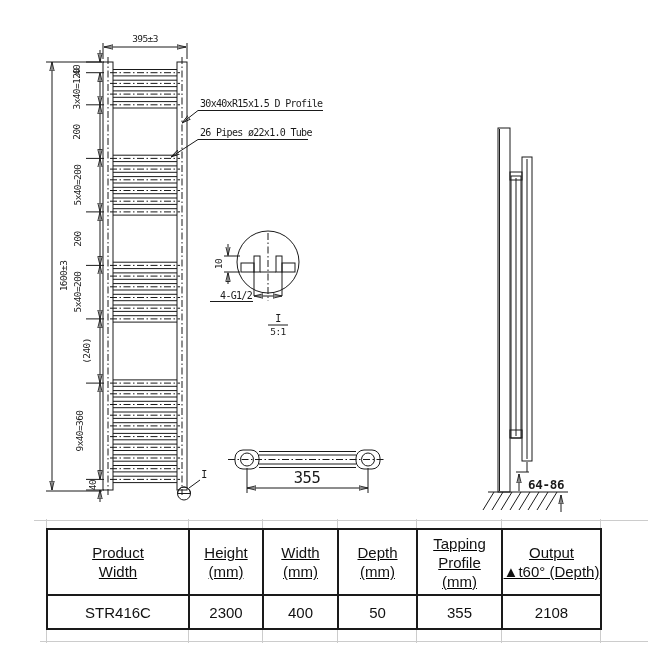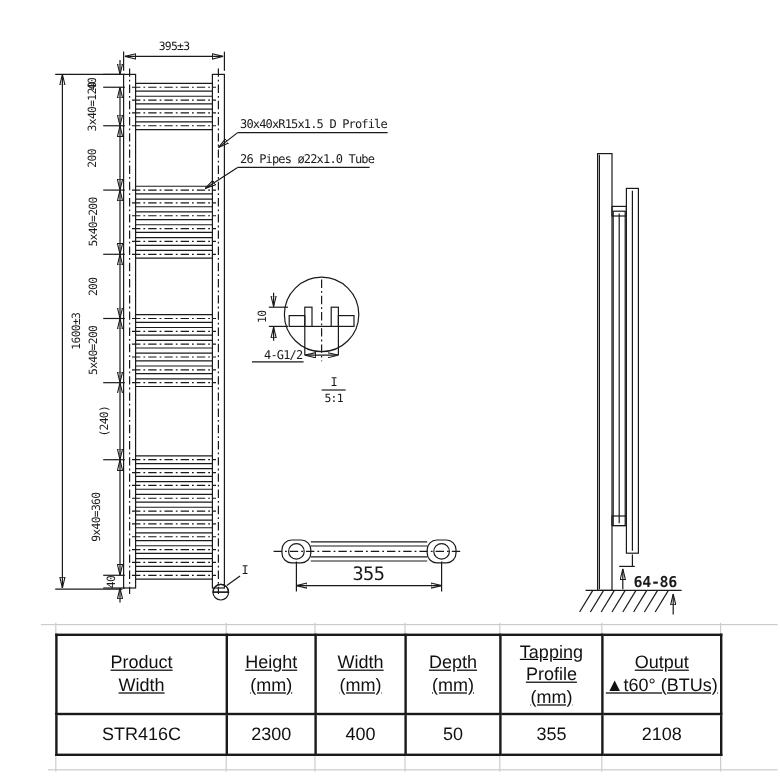--- a/index.html
+++ b/index.html
@@ -307,21 +307,21 @@
           <div>(mm)</div>
           <div></div>
         </th>
       <th>
           <div>Tapping</div>
           <div>Profile</div>
           <div>(mm)</div>
         </th>
       <th>
           <div>Output</div>
-          <div>▲t60° (BTUs)</div>
+          <div>▲t60° (Depth)</div>
           <div></div>
         </th>
     </tr>
   </thead>
   <tbody>
     <tr>
       <td>STR416C</td>
       <td>2300</td>
       <td>400</td>
       <td>50</td>

